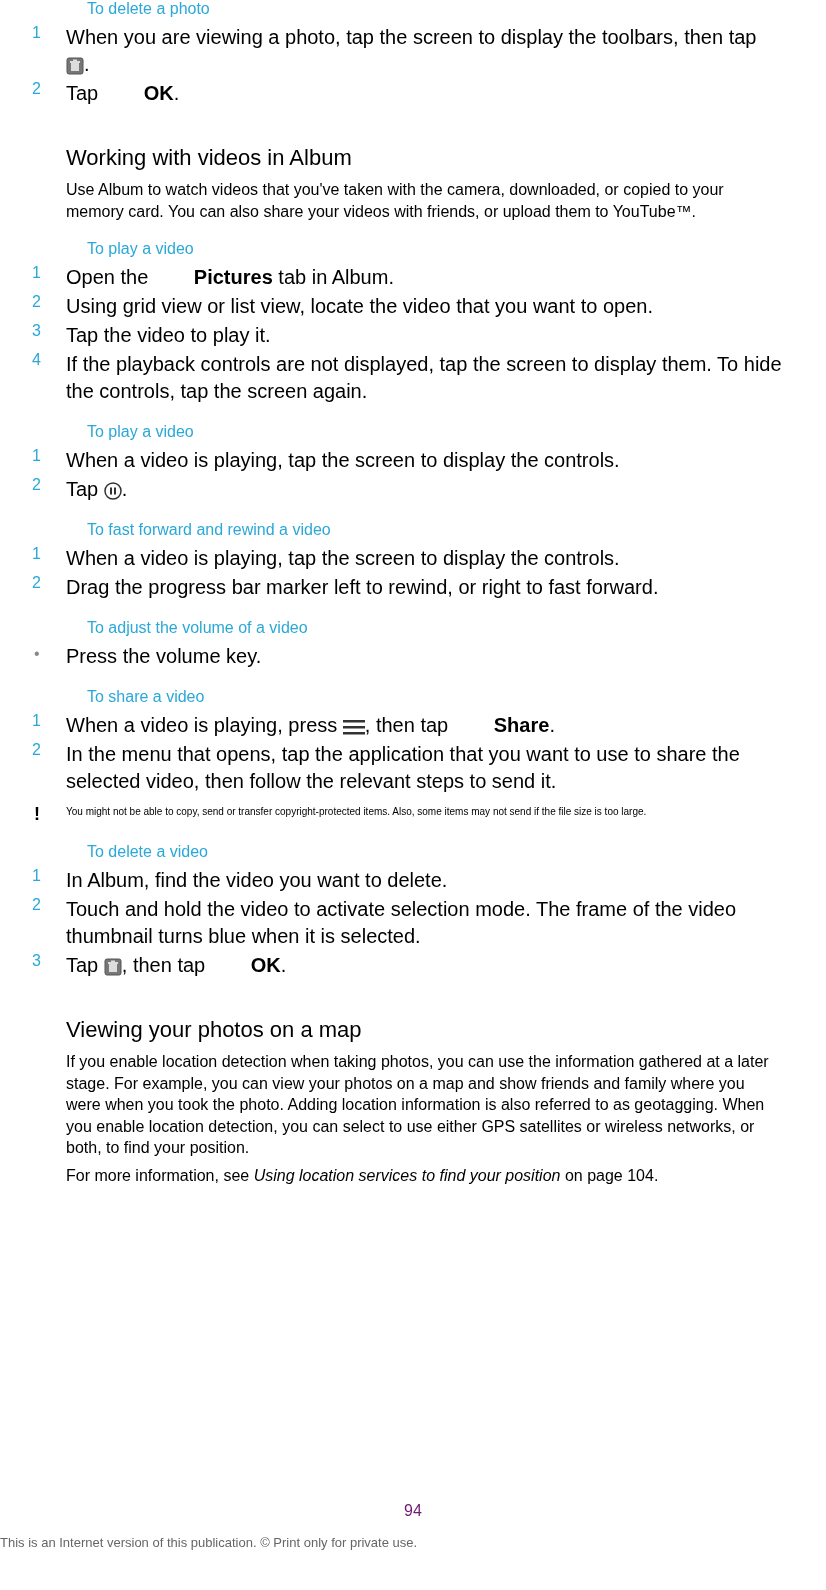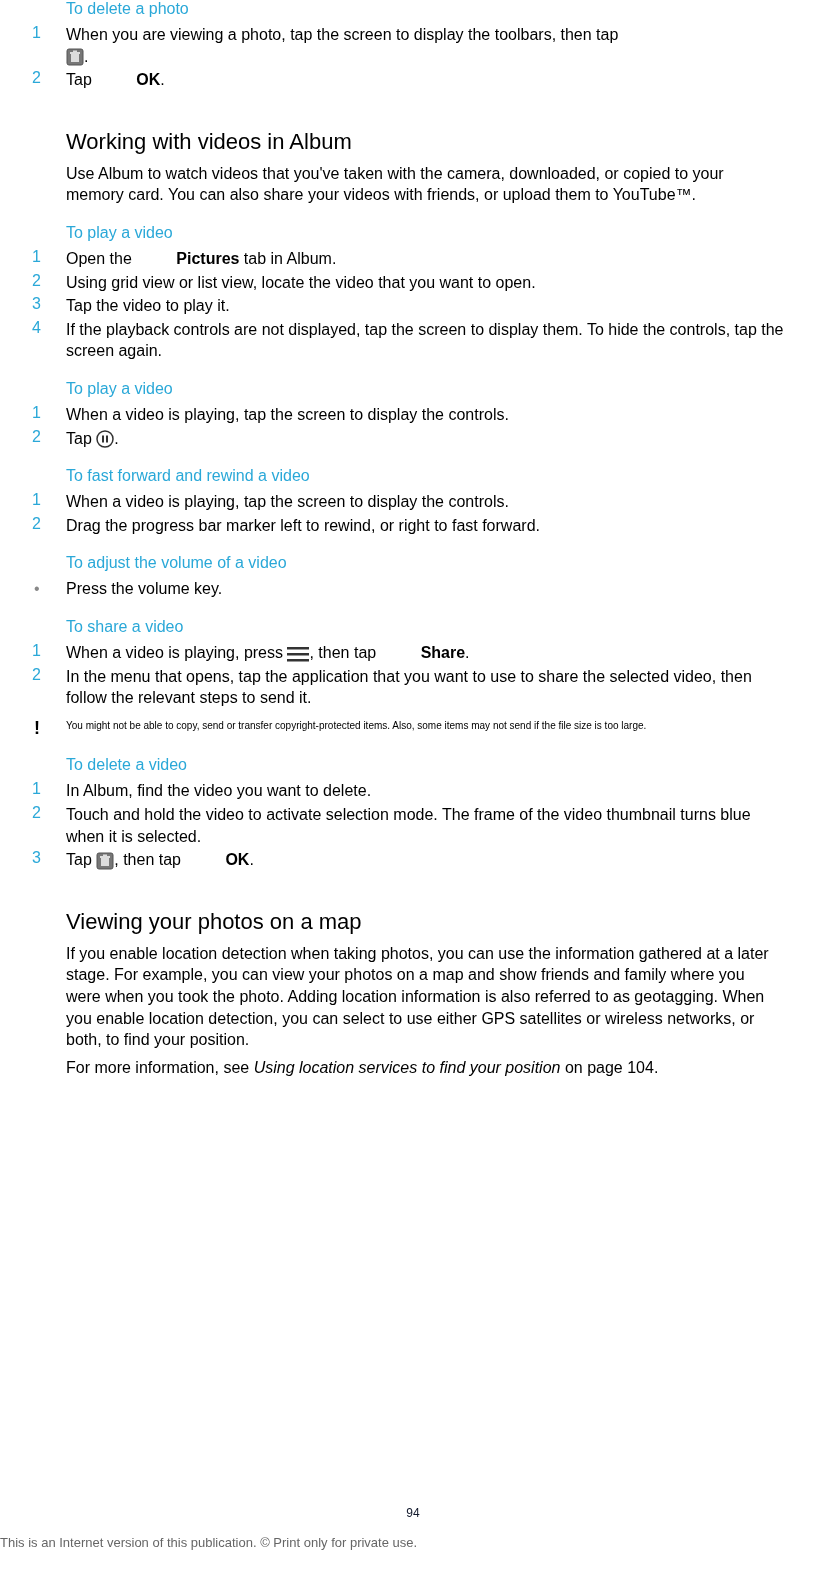--- a/index.html
+++ b/index.html
@@ -11,21 +11,21 @@
     color: #000;
     position: relative;
     padding: 0 30px;
   }
   .sub-heading {
     color: #2aa8d8;
     font-size: 16px;
     font-weight: normal;
     margin-top: 18px;
     margin-bottom: 6px;
-    margin-left: 36px;
+    margin-left: 57px;
   }
   .section-heading {
     font-size: 22px;
     font-weight: normal;
     margin-top: 38px;
     margin-bottom: 8px;
     margin-left: 36px;
   }
   .body-para {
     font-size: 16px;
@@ -41,21 +41,21 @@
   }
   .step-num {
     width: 36px;
     flex-shrink: 0;
     color: #2aa8d8;
     font-size: 16px;
     padding-left: 2px;
   }
   .step-text {
     flex: 1;
-    font-size: 16px;
+    font-size: 20px;
     line-height: 1.35;
     margin-right: 6px;
   }
   .bullet-row {
     display: flex;
     align-items: flex-start;
     margin-bottom: 2px;
   }
   .bullet-dot {
     width: 36px;
@@ -90,22 +90,22 @@
     vertical-align: middle;
   }
   .inline-icon svg { display: block; }
   b { font-weight: bold; margin-left: 40px; }
   i { font-style: italic; }
   .page-num {
     position: absolute;
     bottom: 70px;
     left: 0; right: 0;
     text-align: center;
-    color: #0f172a;
-    font-size: 12px;
+    color: #701a75;
+    font-size: 16px;
   }
   .footer-note {
     position: absolute;
     bottom: 40px;
     left: 0; right: 0;
     text-align: left;
     color: #666;
     font-size: 13px;
   }
 </style>

